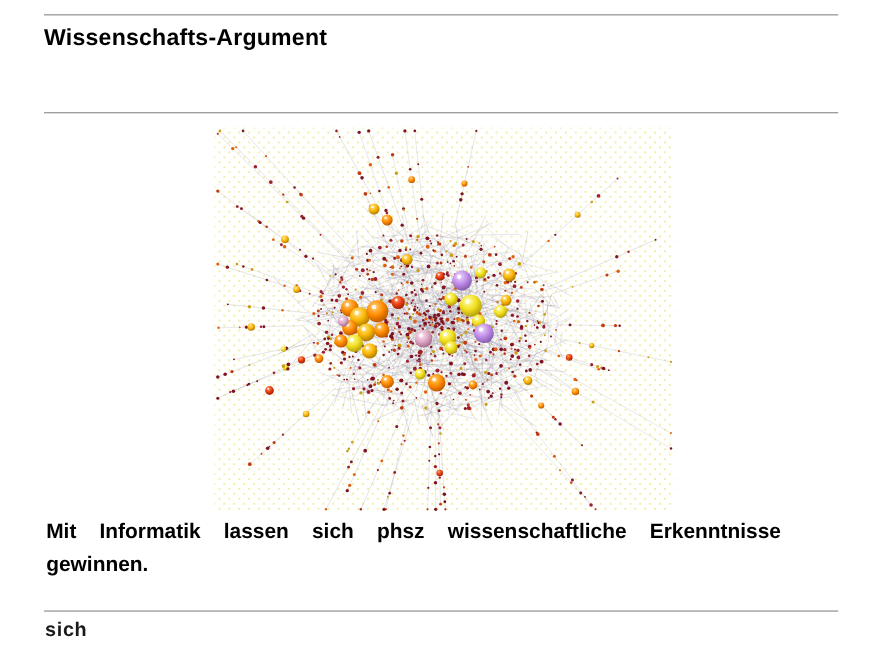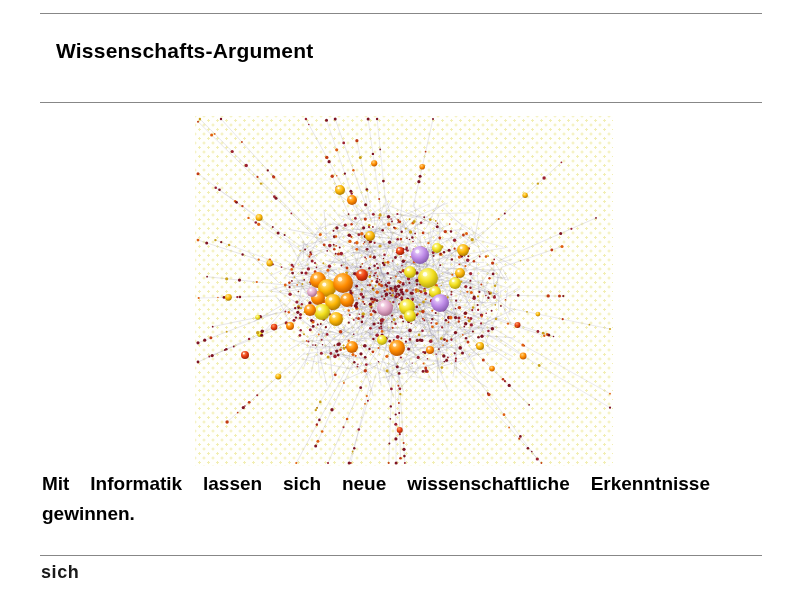--- a/index.html
+++ b/index.html
@@ -5,21 +5,21 @@
   html, body { margin: 0; padding: 0; background: #ffffff; }
   body { width: 800px; height: 600px; font-family: "Liberation Sans", sans-serif; }
   .slide { position: relative; width: 800px; height: 600px; background: #ffffff; overflow: hidden; }
 
   .rule { position: absolute; left: 40px; width: 722px; height: 1px; background: #878787; }
   .rule-top    { top: 13px; }
   .rule-title  { top: 102px; }
   .rule-footer { top: 555px; }
 
   .slide-title {
-    position: absolute; left: 40px; top: 23px; margin: 16px;
+    position: absolute; left: 40px; top: 23px; margin: 0;
     font-size: 21px; font-weight: bold; color: #000; letter-spacing: 0.2px;
     white-space: nowrap;
   }
 
   .figure {
     position: absolute; left: 195px; top: 116px; width: 418px; height: 350px;
     background-color: #fffffd;
     background-image:
       radial-gradient(circle, #f2eeb2 1.1px, rgba(0,0,0,0) 1.4px),
       radial-gradient(circle, #f2eeb2 1.1px, rgba(0,0,0,0) 1.4px);
@@ -1907,19 +1907,19 @@
           <circle cx="285" cy="230" r="4" fill="url(#g-gold)"></circle>
           <circle cx="283.8" cy="228.5" r="0.9" fill="rgba(255,255,255,0.85)"></circle>
           <circle cx="175" cy="120" r="5" fill="url(#g-gold)"></circle>
           <circle cx="173.5" cy="118.1" r="1.1" fill="rgba(255,255,255,0.85)"></circle>
           <circle cx="205" cy="135" r="4" fill="url(#g-red)"></circle>
           <circle cx="203.8" cy="133.5" r="0.9" fill="rgba(255,255,255,0.85)"></circle>
         </g>
       </svg>
   </div>
 
-  <p class="body-text">Mit Informatik lassen sich neue wissenschaftliche Erkenntnisse gewinnen.</p>
+  <p class="body-text">Mit Informatik lassen sich phsz wissenschaftliche Erkenntnisse gewinnen.</p>
 
   <div class="rule rule-footer"></div>
 
   <p class="footer-logo">sich</p>
 
 </div>
 
 </body></html>

